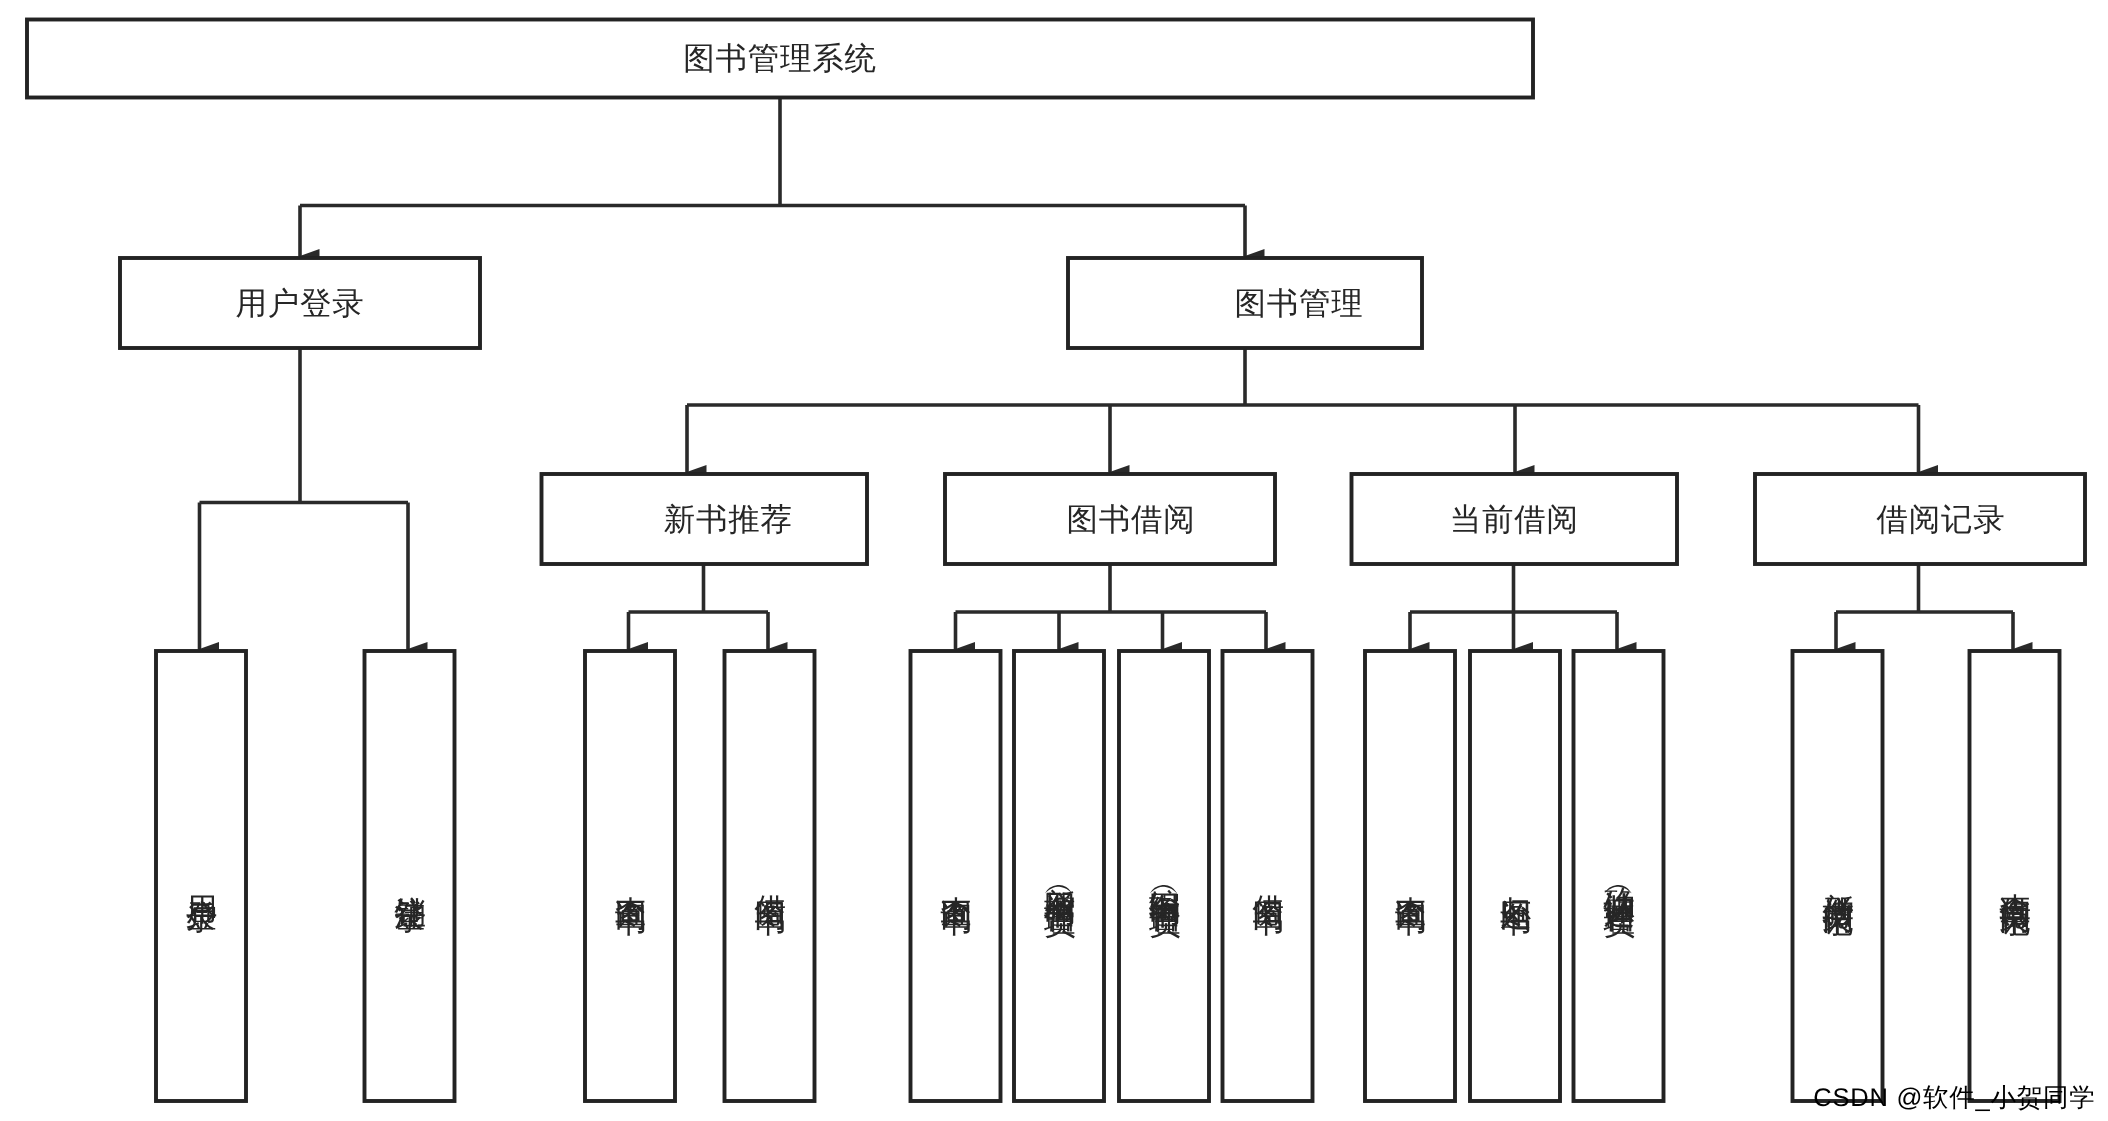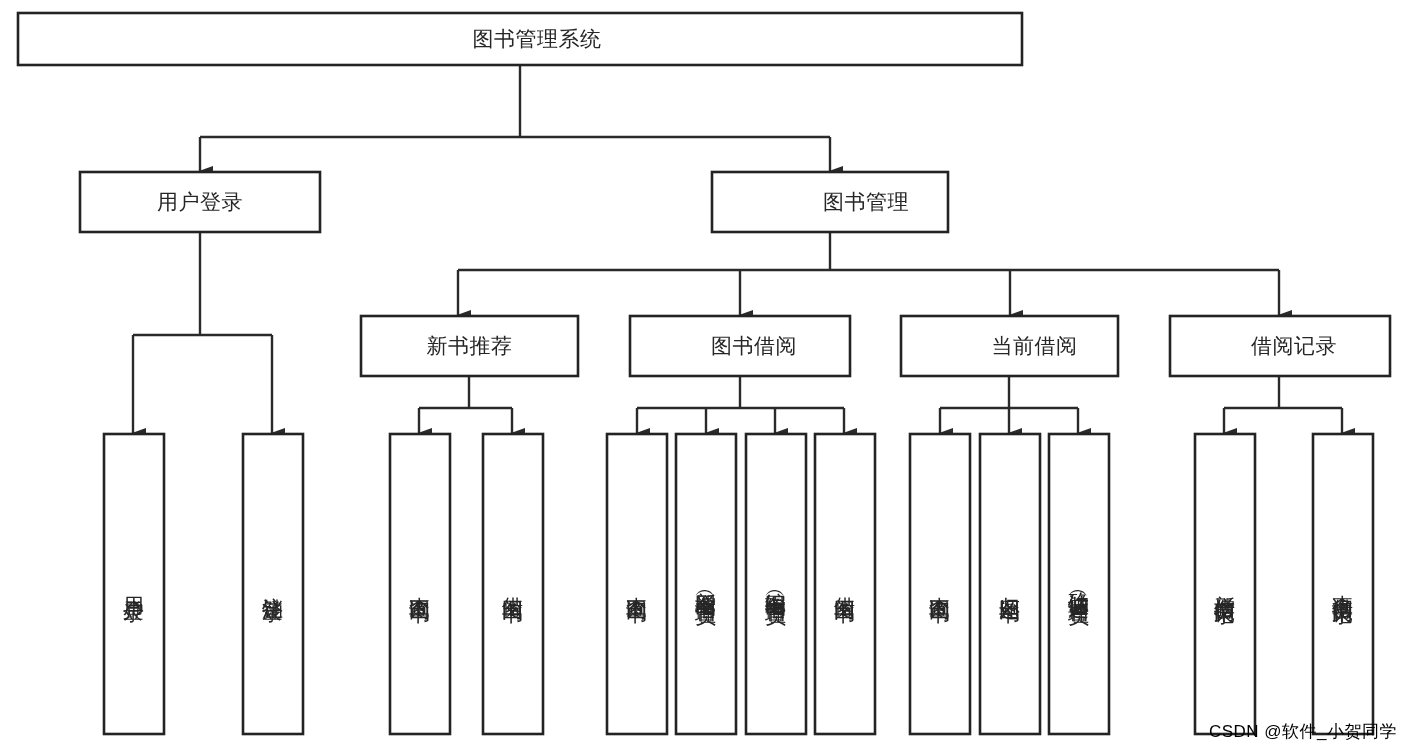--- a/index.html
+++ b/index.html
@@ -140,26 +140,26 @@
         <rect x="746" y="434" width="60" height="300" class="node-rect"></rect>
         <rect x="815" y="434" width="60" height="300" class="node-rect"></rect>
         <rect x="910" y="434" width="60" height="300" class="node-rect"></rect>
         <rect x="980" y="434" width="60" height="300" class="node-rect"></rect>
         <rect x="1049" y="434" width="60" height="300" class="node-rect"></rect>
         <rect x="1195" y="434" width="60" height="300" class="node-rect"></rect>
         <rect x="1313" y="434" width="60" height="300" class="node-rect"></rect>
       </g>
   </svg>
   <div id="labels-layer">
-      <div class="node-label-h" style="left: 18px; top: 13px; width: 1004px; height: 52px; padding-left: 17px;">图书管理系统</div>
+      <div class="node-label-h" style="left: 18px; top: 13px; width: 1004px; height: 52px;">图书管理系统</div>
       <div class="node-label-h" style="left: 80px; top: 172px; width: 240px; height: 60px;">用户登录</div>
       <div class="node-label-h" style="left: 748px; top: 172px; width: 236px; height: 60px;">图书管理</div>
-      <div class="node-label-h" style="left: 361px; top: 316px; width: 217px; height: 60px;">新书推荐</div>
+      <div class="node-label-h" style="left: 361px; top: 316px; width: 217px; height: 60px; padding-left: 16px;">新书推荐</div>
       <div class="node-label-h" style="left: 630px; top: 316px; width: 248px; height: 60px; font-family: Liberation Serif, serif;">图书借阅</div>
-      <div class="node-label-h" style="left: 901px; top: 316px; width: 217px; height: 60px; padding-left: 25px;">当前借阅</div>
+      <div class="node-label-h" style="left: 901px; top: 316px; width: 217px; height: 60px;">当前借阅</div>
       <div class="node-label-h" style="left: 1170px; top: 316px; width: 248px; height: 60px;">借阅记录</div>
       <div class="node-label-v" style="left: 104px; top: 434px; width: 60px; height: 300px;">用户登录</div>
       <div class="node-label-v" style="left: 243px; top: 434px; width: 60px; height: 300px;">注销登录</div>
       <div class="node-label-v" style="left: 390px; top: 434px; width: 60px; height: 300px;">查询图书</div>
       <div class="node-label-v" style="left: 483px; top: 434px; width: 60px; height: 300px;">借阅图书</div>
       <div class="node-label-v" style="left: 607px; top: 434px; width: 60px; height: 300px;">查询图书</div>
       <div class="node-label-v" style="left: 676px; top: 434px; width: 60px; height: 300px;">新增图书（管理员）</div>
       <div class="node-label-v" style="left: 746px; top: 434px; width: 60px; height: 300px;">编辑图书（管理员）</div>
       <div class="node-label-v" style="left: 815px; top: 434px; width: 60px; height: 300px;">借阅图书</div>
       <div class="node-label-v" style="left: 910px; top: 434px; width: 60px; height: 300px;">查询图书</div>

